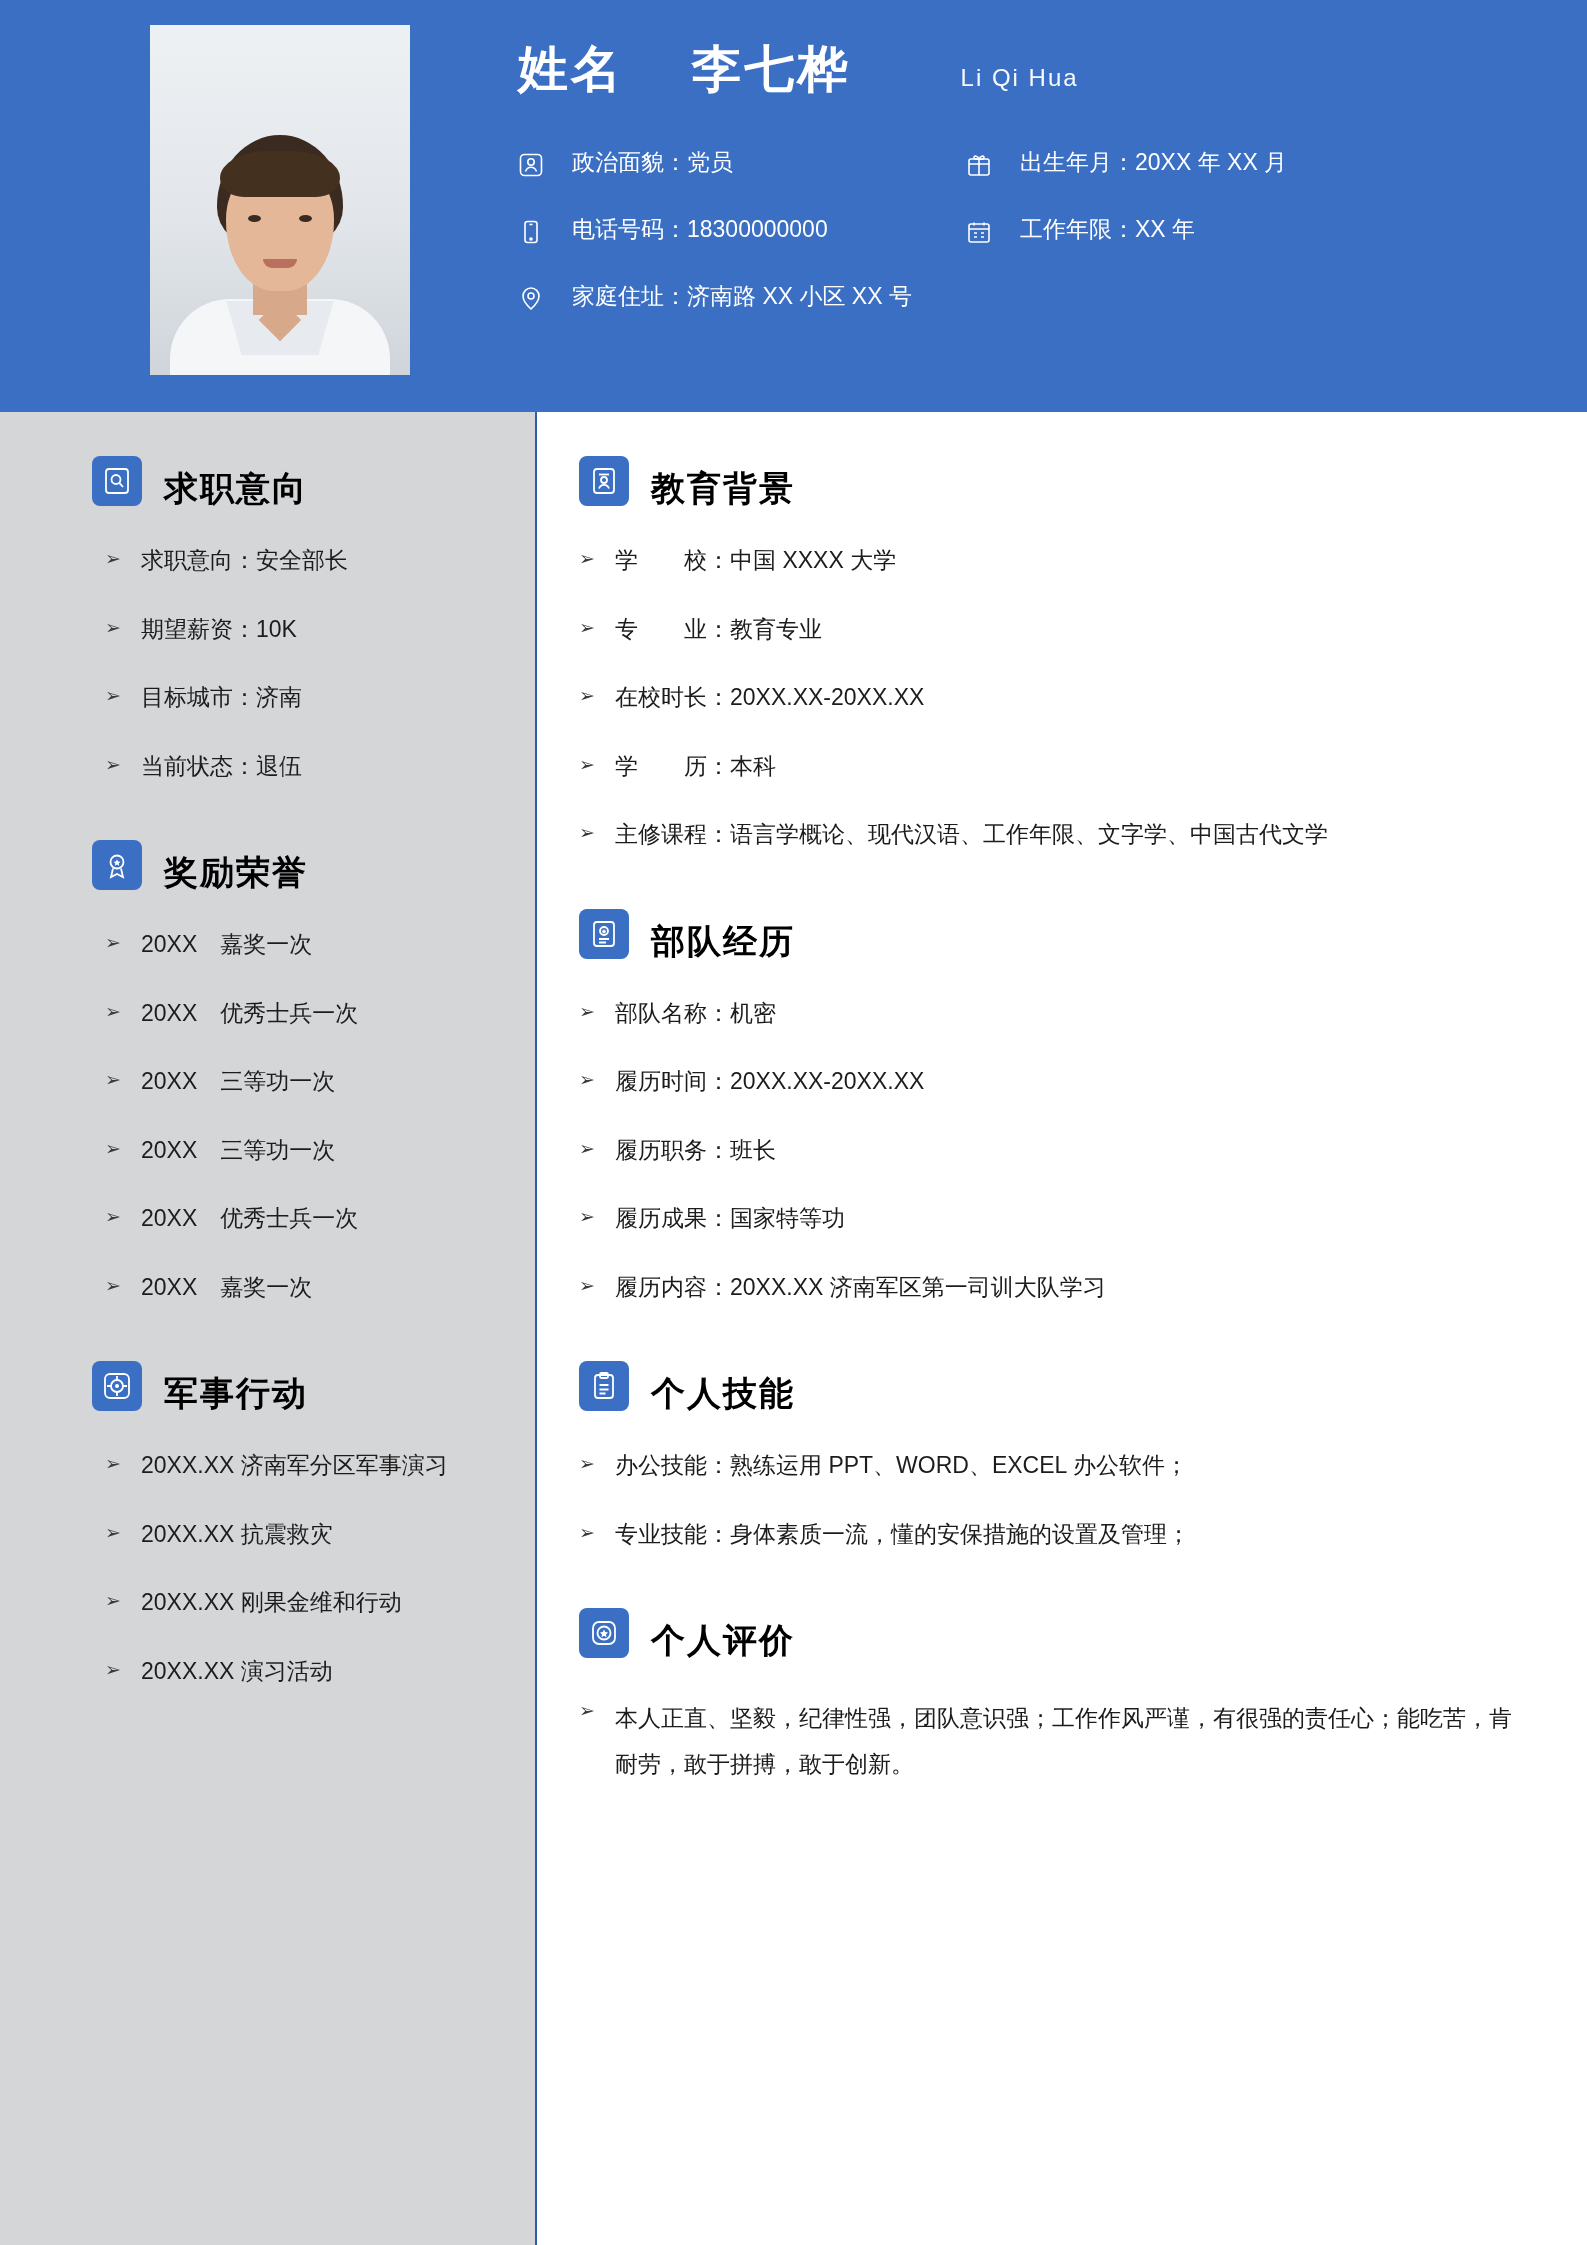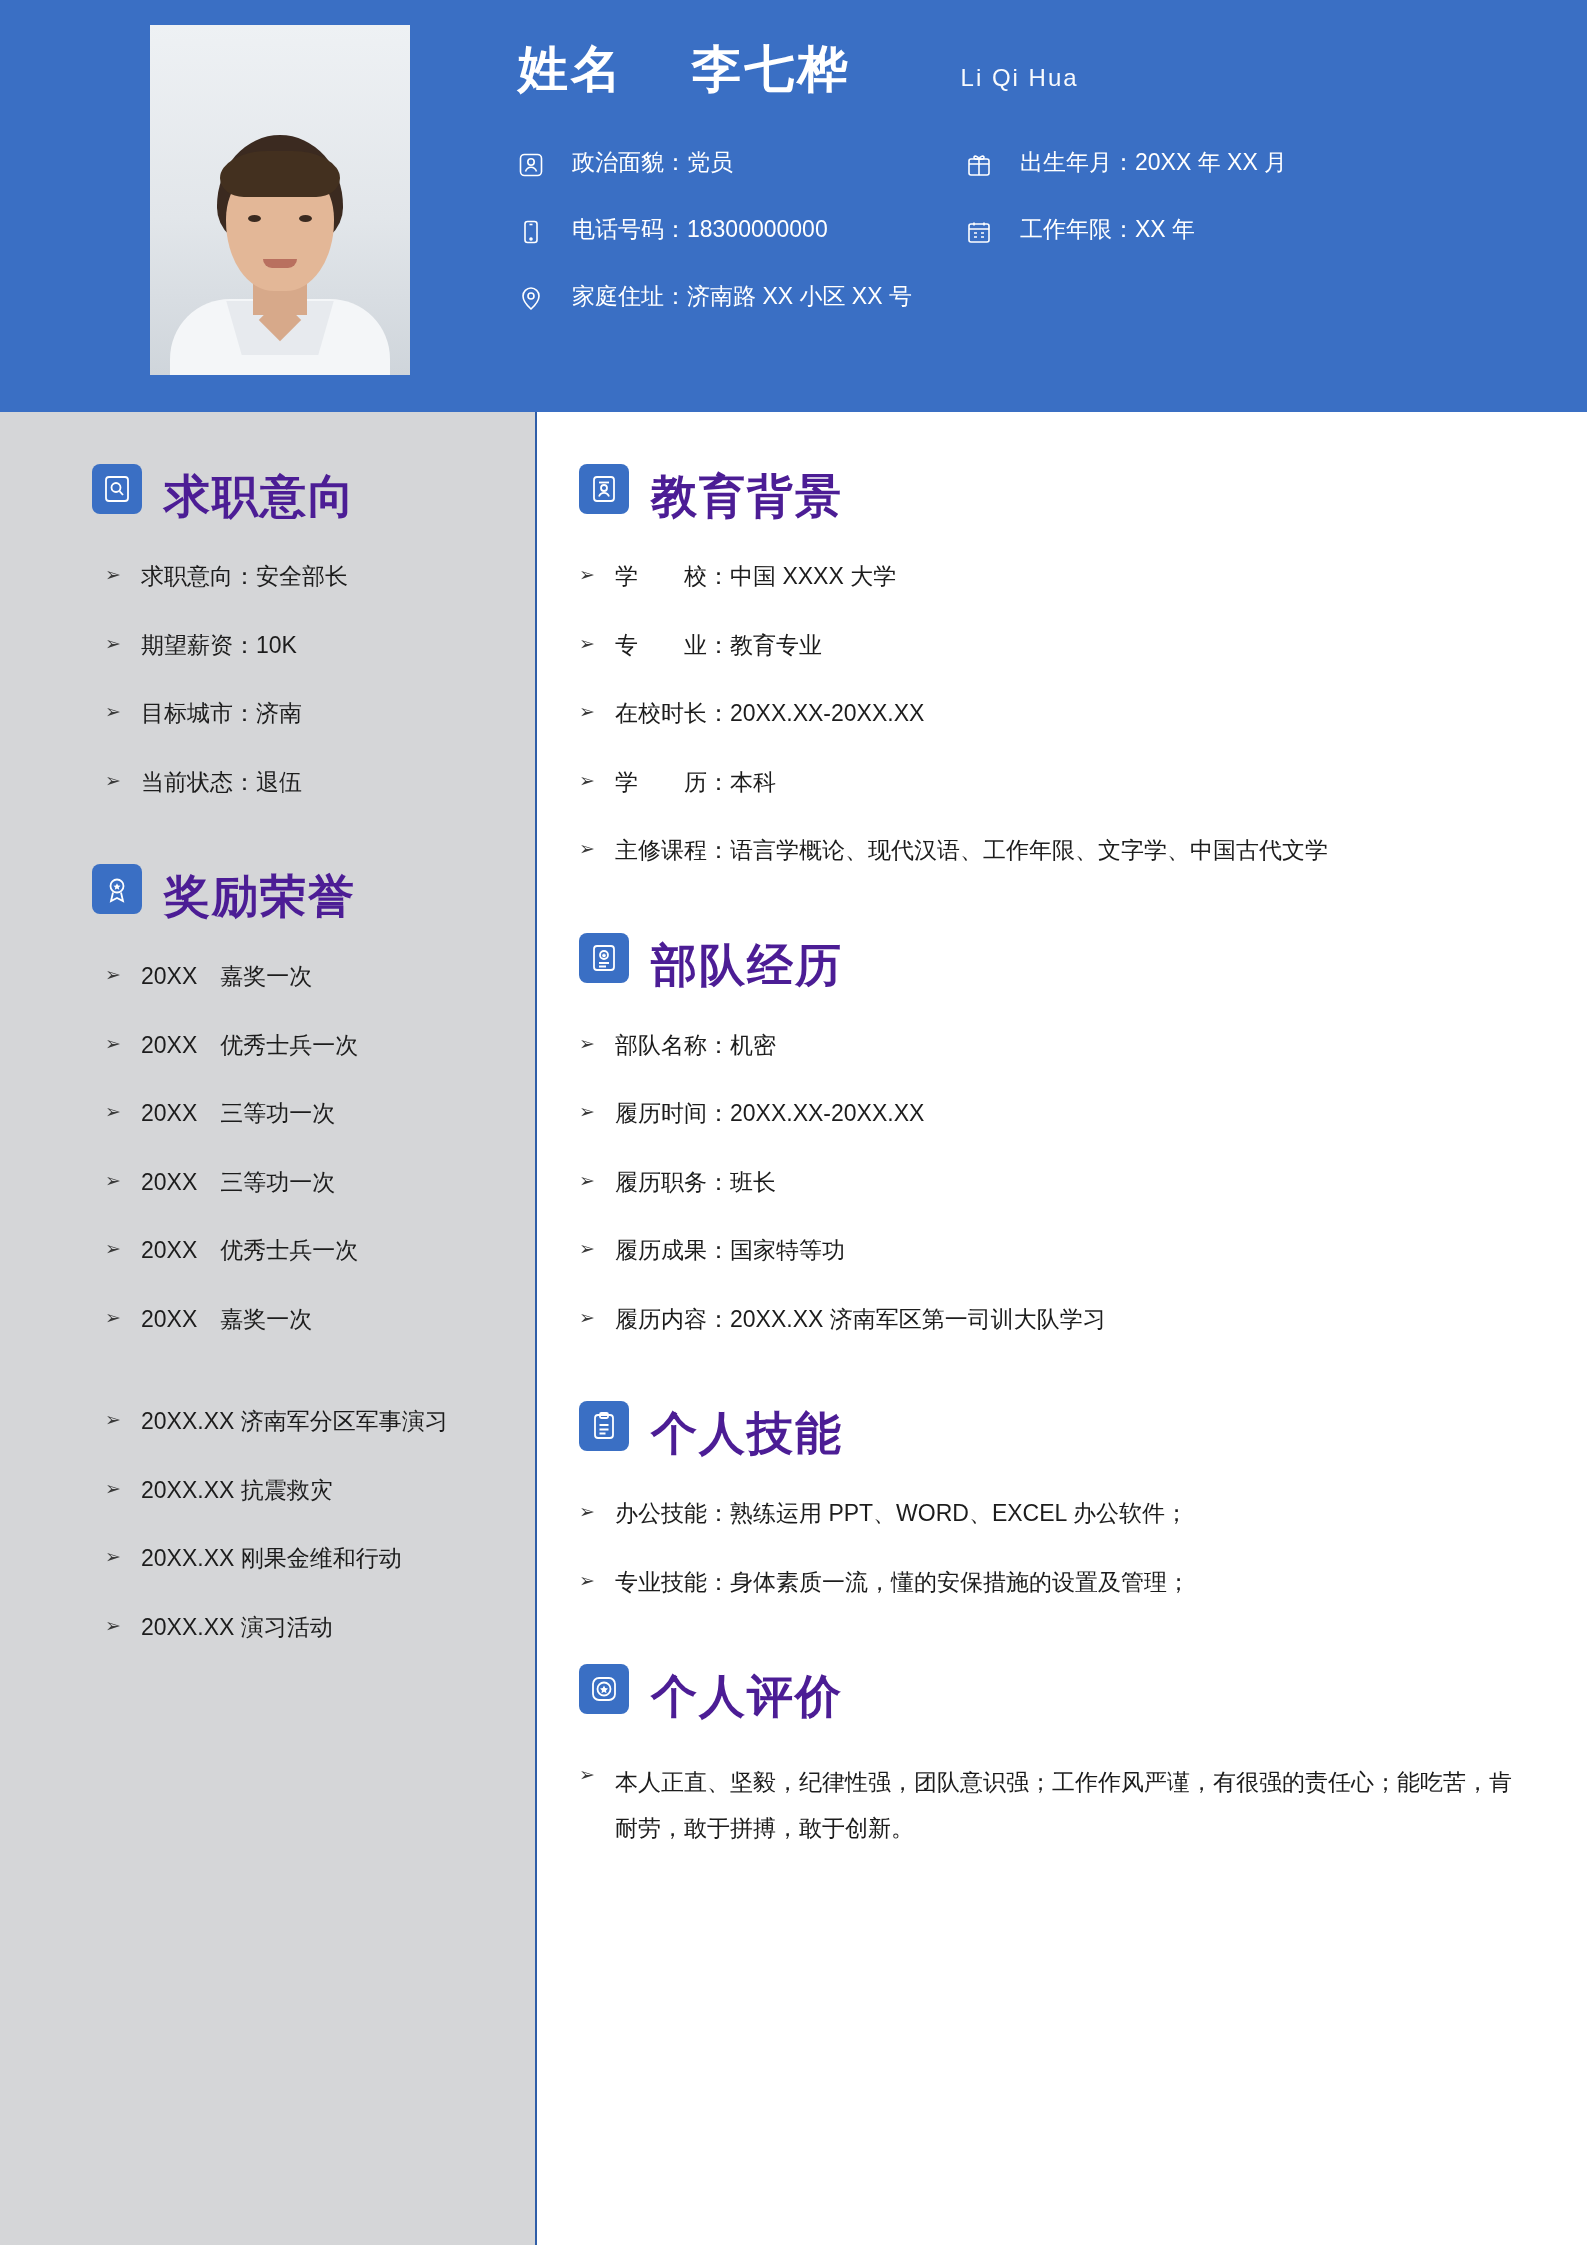--- a/index.html
+++ b/index.html
@@ -192,23 +192,23 @@
   .main .sec-title { padding-left: 42px; }
   .sec-badge {
     width: 50px; height: 50px;
     background: #3a6fc4;
     border-radius: 8px;
     display: flex; align-items: center; justify-content: center;
     flex: none;
   }
   .sec-badge svg { display: block; }
   .sec-name {
-    font-size: 46px;
+    font-size: 34px;
     font-weight: bold;
-    color: #4c1d95;
+    color: #000000;
     letter-spacing: 2px;
     margin-top: 16px;
   }
 
   .item {
     display: flex;
     align-items: flex-start;
     gap: 18px;
     font-size: 23px;
     color: #1c1c1c;
@@ -390,20 +390,31 @@
           <span class="arrow">➢</span>
           <span class="item-text">20XX 优秀士兵一次</span>
         </div>
         <div class="item">
           <span class="arrow">➢</span>
           <span class="item-text">20XX 嘉奖一次</span>
         </div>
       </div>
 
       <div class="block gap-top">
+        <div class="sec-title">
+          <span class="sec-badge">
+            <svg width="30" height="30" viewBox="0 0 30 30" fill="none" stroke="#ffffff" stroke-width="1.8">
+              <rect x="3" y="3" width="24" height="24" rx="5"></rect>
+              <circle cx="15" cy="15" r="6"></circle>
+              <circle cx="15" cy="15" r="2" fill="#ffffff" stroke="none"></circle>
+              <path d="M15 5v4M15 21v4M5 15h4M21 15h4"></path>
+            </svg>
+          </span>
+          <span class="sec-name">军事行动</span>
+        </div>
         <div class="item">
           <span class="arrow">➢</span>
           <span class="item-text">20XX.XX 济南军分区军事演习</span>
         </div>
         <div class="item">
           <span class="arrow">➢</span>
           <span class="item-text">20XX.XX 抗震救灾</span>
         </div>
         <div class="item">
           <span class="arrow">➢</span>

